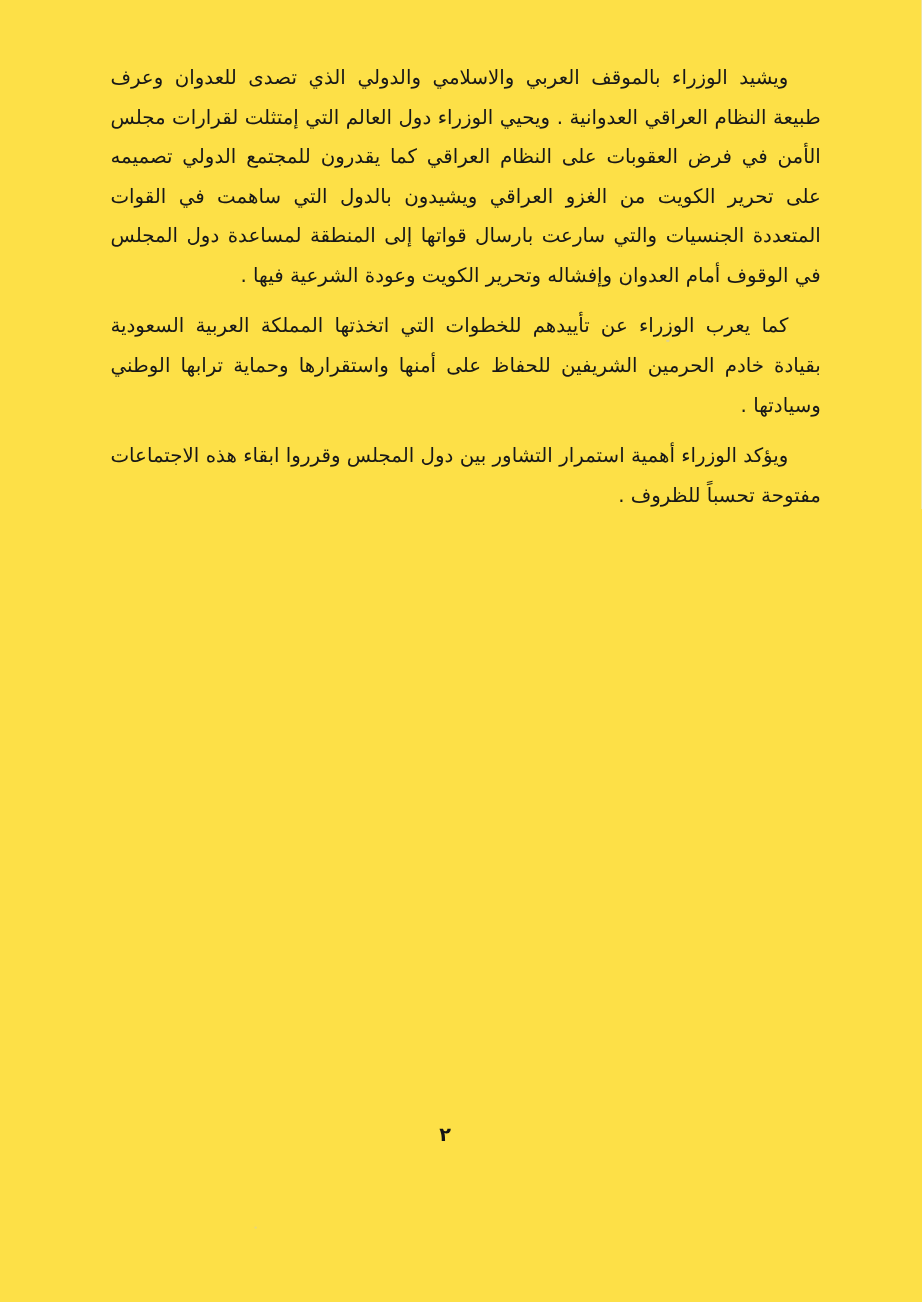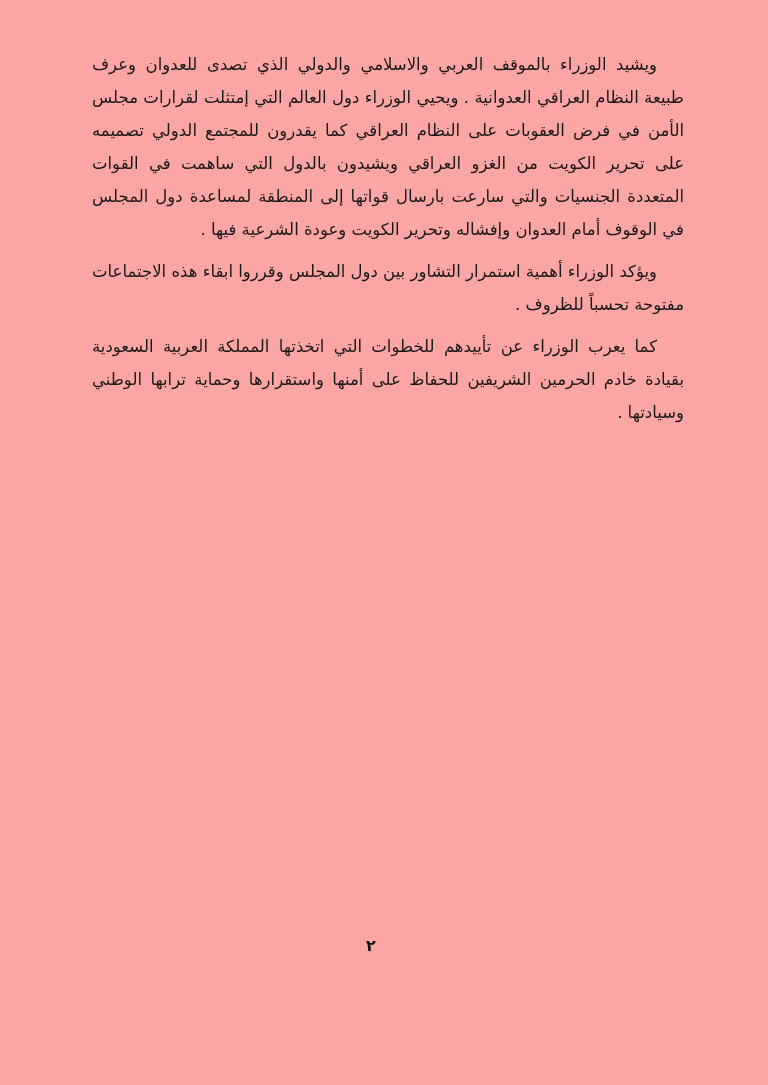--- a/index.html
+++ b/index.html
@@ -5,21 +5,21 @@
   html, body {
     margin: 0;
     padding: 0;
     background: #e8e8e8;
   }
   .scan-page {
     position: relative;
     width: 768px;
     height: 1085px;
     margin: 0 auto;
-    background: #fca5a5;
+    background: #fde047;
     overflow: hidden;
     font-family: "DejaVu Sans", sans-serif;
   }
   .text-block {
     position: absolute;
     top: 48px;
     right: 84px;
     width: 592px;
     direction: rtl;
     unicode-bidi: embed;
@@ -54,22 +54,22 @@
   .speck.s1 { width: 3px; height: 2px; top: 283px; left: 555px; opacity: .55; }
   .speck.s2 { width: 2px; height: 2px; top: 1022px; left: 212px; opacity: .4; }
 </style>
 </head>
 <body>
 
 <div class="scan-page">
 
   <div class="text-block">
     <p>ويشيد الوزراء بالموقف العربي والاسلامي والدولي الذي تصدى للعدوان وعرف طبيعة النظام العراقي العدوانية . ويحيي الوزراء دول العالم التي إمتثلت لقرارات مجلس الأمن في فرض العقوبات على النظام العراقي كما يقدرون للمجتمع الدولي تصميمه على تحرير الكويت من الغزو العراقي ويشيدون بالدول التي ساهمت في القوات المتعددة الجنسيات والتي سارعت بارسال قواتها إلى المنطقة لمساعدة دول المجلس في الوقوف أمام العدوان وإفشاله وتحرير الكويت وعودة الشرعية فيها .</p>
+    <p>كما يعرب الوزراء عن تأييدهم للخطوات التي اتخذتها المملكة العربية السعودية بقيادة خادم الحرمين الشريفين للحفاظ على أمنها واستقرارها وحماية ترابها الوطني وسيادتها .</p>
     <p>ويؤكد الوزراء أهمية استمرار التشاور بين دول المجلس وقرروا ابقاء هذه الاجتماعات مفتوحة تحسباً للظروف .</p>
-    <p>كما يعرب الوزراء عن تأييدهم للخطوات التي اتخذتها المملكة العربية السعودية بقيادة خادم الحرمين الشريفين للحفاظ على أمنها واستقرارها وحماية ترابها الوطني وسيادتها .</p>
   </div>
 
   <div class="page-number">٢</div>
 
   <div class="speck s1"></div>
   <div class="speck s2"></div>
 
 </div>
 
 </body></html>

